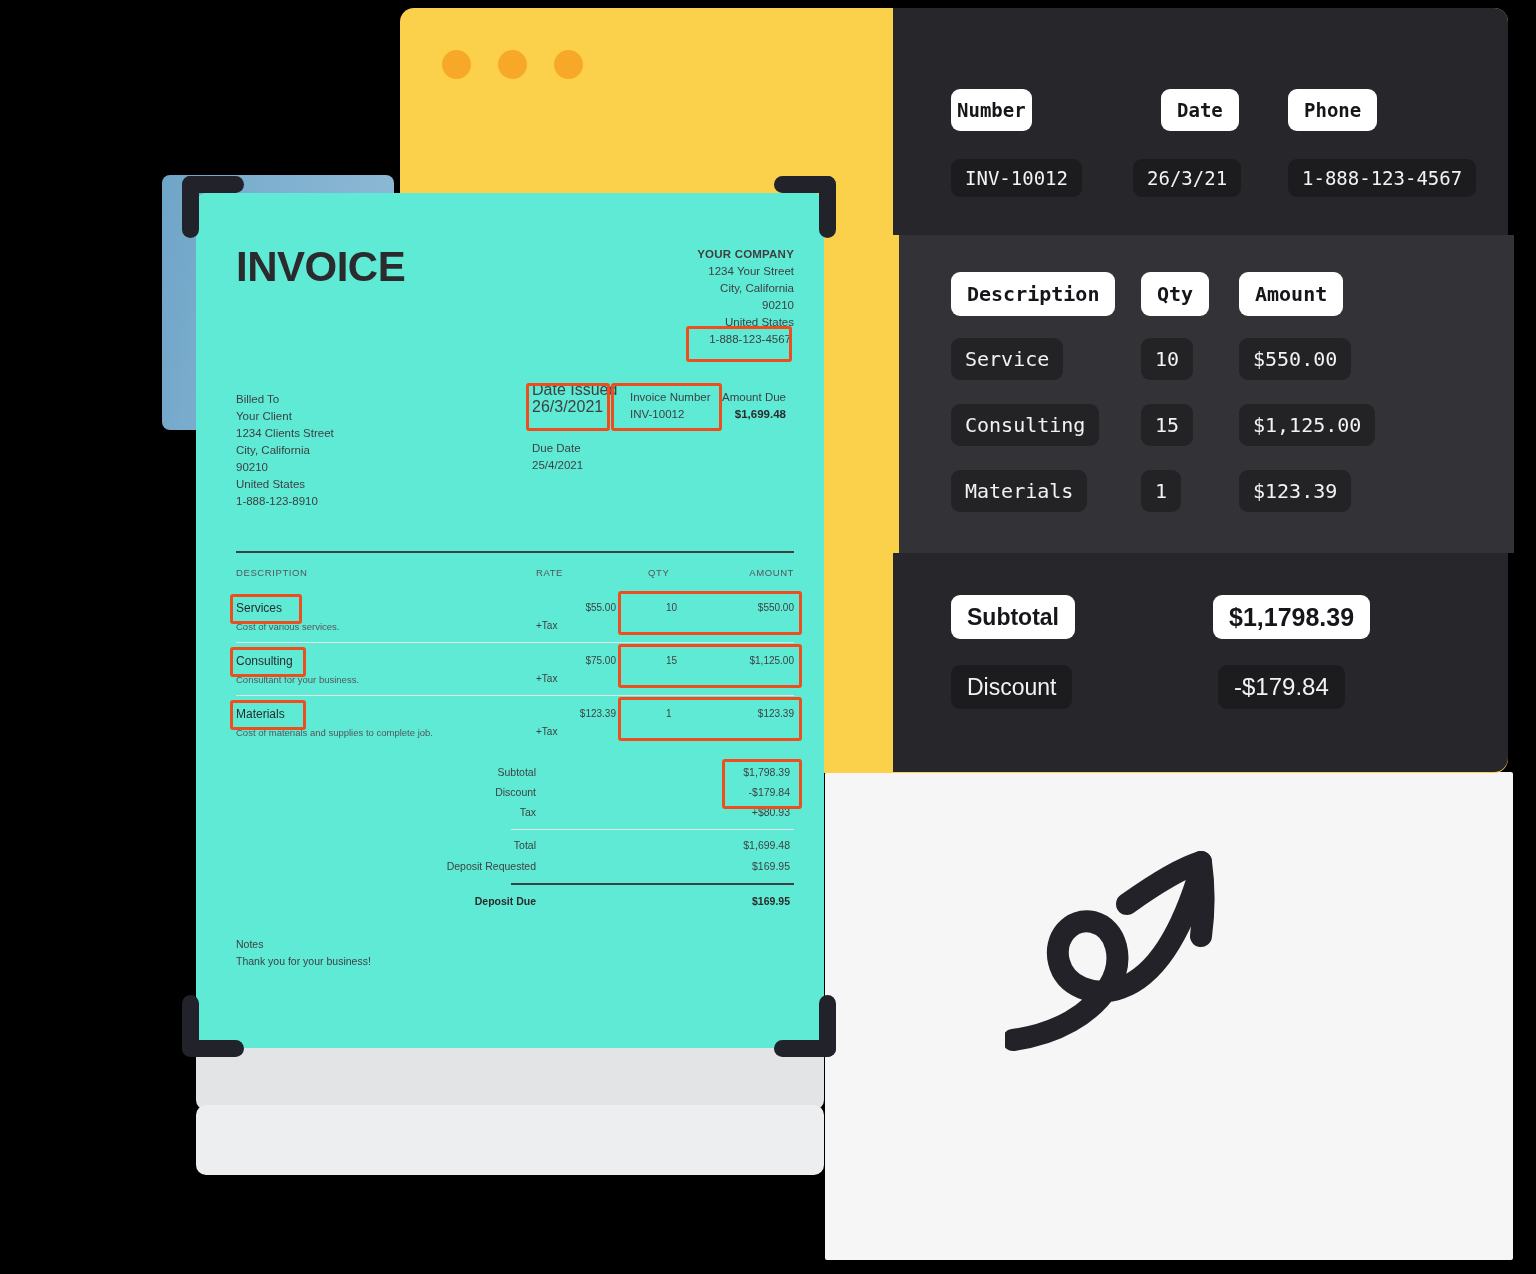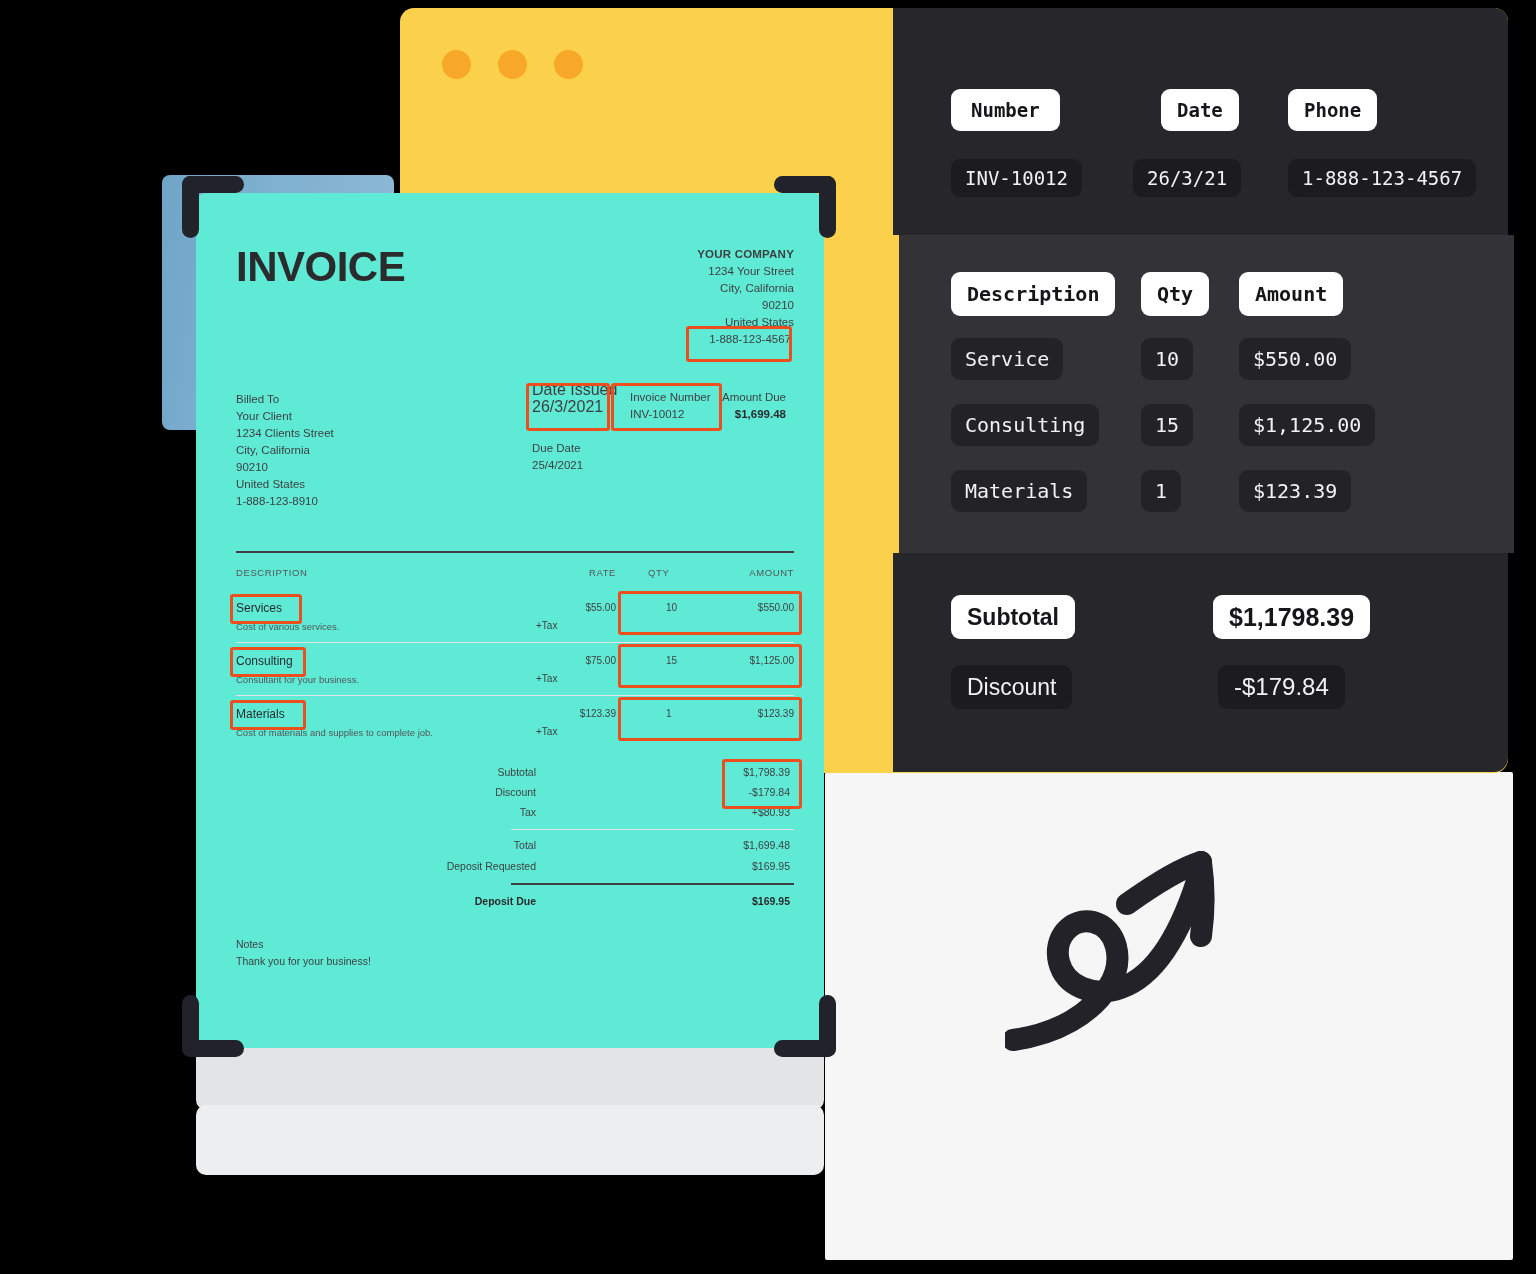--- a/index.html
+++ b/index.html
@@ -131,21 +131,21 @@
 
   
   .tbl-rule-top{
     position:absolute;left:40px;top:358px;width:558px;height:2px;background:#3f3f42;
   }
   .tbl-head{
     position:absolute;left:40px;top:374px;width:558px;
     font-size:9.5px;letter-spacing:.6px;color:#55555a;
   }
   .th-desc{position:absolute;left:0;}
-  .th-rate{position:absolute;left:300px;width:80px;text-align:right;}
+  .th-rate{position:absolute;left:300px;width:80px;text-align:left;}
   .th-qty{position:absolute;left:412px;}
   .th-amt{position:absolute;left:470px;width:88px;text-align:right;}
 
   .row{position:absolute;left:40px;width:558px;}
   .row .rname{position:absolute;left:0;top:0;font-size:12px;color:#2b2b2e;}
   .row .rdesc{position:absolute;left:0;top:20px;font-size:9.5px;color:#55555a;}
   .row .rrate{position:absolute;left:300px;width:80px;text-align:right;top:1px;font-size:10px;}
   .row .rtax{position:absolute;left:300px;width:80px;text-align:left;top:19px;font-size:10px;}
   .row .rqty{position:absolute;left:430px;top:1px;font-size:10px;}
   .row .ramt{position:absolute;left:470px;width:88px;text-align:right;top:1px;font-size:10px;}
@@ -185,21 +185,21 @@
 
   <div class="yellow-card">
     <div class="yellow-dots">
       <span class="dot"></span>
       <span class="dot"></span>
       <span class="dot"></span>
     </div>
   </div>
 
   <div class="dark-top">
-    <div class="pill pill-label" style="left:58px;top:81px;height:42px;padding:0 20px;font-size:19px;">Number</div>
+    <div class="pill pill-label" style="left:58px;top:81px;height:42px;padding:0 6px;font-size:19px;">Number</div>
     <div class="pill pill-label" style="left:240px;top:81px;height:42px;padding:0 16px;font-size:19px;margin-left:28px;">Date</div>
     <div class="pill pill-label" style="left:395px;top:81px;height:42px;padding:0 16px;font-size:19px;">Phone</div>
 
     <div class="pill pill-value" style="left:58px;top:151px;height:38px;padding:0 14px;font-size:19px;">INV-10012</div>
     <div class="pill pill-value" style="left:240px;top:151px;height:38px;padding:0 14px;font-size:19px;">26/3/21</div>
     <div class="pill pill-value" style="left:395px;top:151px;height:38px;padding:0 14px;font-size:19px;">1-888-123-4567</div>
   </div>
 
   <div class="dark-mid">
     <div class="pill pill-label" style="left:52px;top:37px;height:44px;padding:0 16px;font-size:20px;">Description</div>

